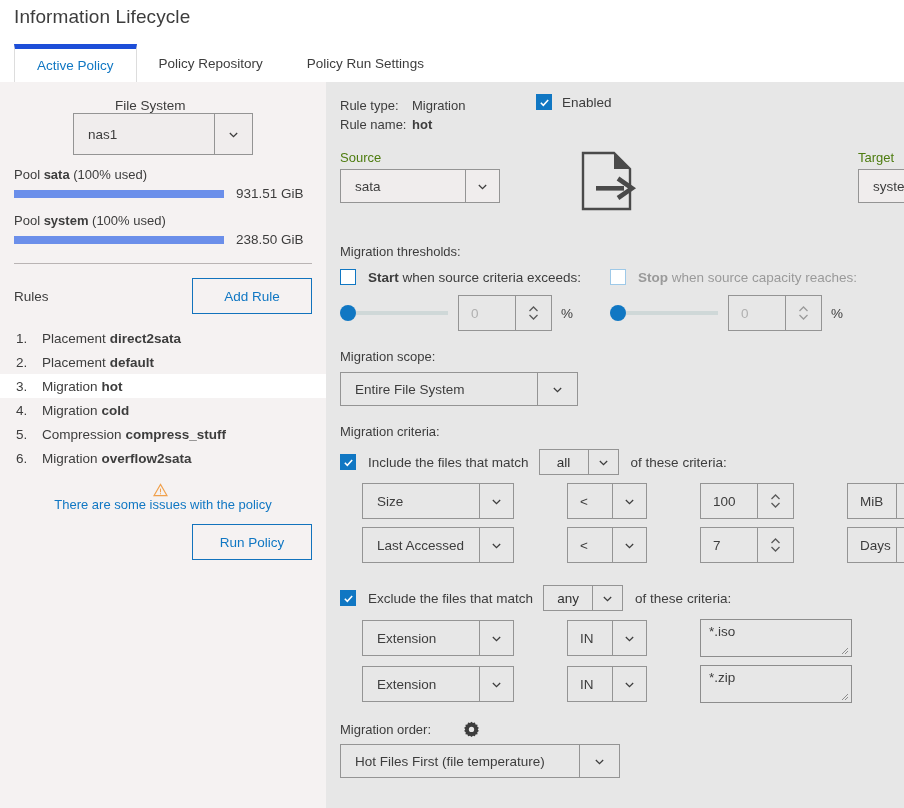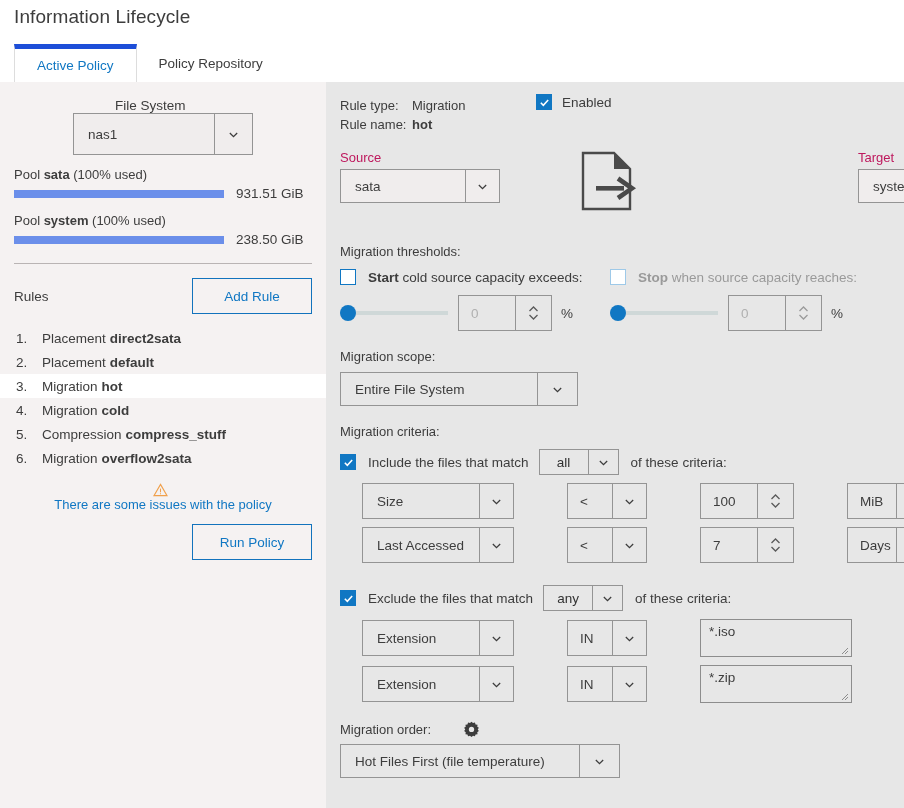--- a/index.html
+++ b/index.html
@@ -129,21 +129,21 @@
   .cbx.on { background:#1077c3; border-color:#1077c3; }
   .cbx.off-dim { border-color:#9ec9e8; }
   .cbx svg { width:11px; height:11px; }
 
   #enabled-row {
     position:absolute; left:196px; top:-2px;
     display:flex; align-items:center;
   }
   #enabled-row .lbl { margin-left:10px; font-size:13.5px; color:#3d3d3d; }
 
-  .field-label { font-size:13px; color:#be185d; margin-bottom:4px; }
+  .field-label { font-size:13px; color:#4d7c0f; margin-bottom:4px; }
 
   #src-tgt { margin-top:16px; position:relative; height:76px; }
   #source-block { position:absolute; left:0; top:0; width:160px; }
   #target-block { position:absolute; right:14px; top:0; width:160px; }
   #fileicon-block { position:absolute; left:238px; top:0; }
   #source-block .select, #target-block .select { width:160px; height:34px; }
   #source-block .select .caret, #target-block .select .caret { width:34px; }
 
   .sec-label { font-size:13px; color:#3d3d3d; margin-top:18px; }
 
@@ -226,20 +226,23 @@
 <div id="header">
   <div id="page-title">Information Lifecycle</div>
 </div>
 
 <div id="tabs">
   <div class="tab active">
     <span>Active Policy</span>
   </div>
   <div class="tab">
     <span>Policy Repository</span>
+  </div>
+  <div class="tab">
+    <span>Policy Run Settings</span>
   </div>
 </div>
 
 <div id="split">
 
   <div id="left">
 
     <div class="fs-row">
       <div class="fs-label">File System</div>
       <div class="select" style="width:180px;height:42px;">
@@ -384,21 +387,21 @@
       </div>
     </div>
 
     <div class="sec-label">Migration thresholds:</div>
 
     <div class="thresholds">
 
       <div class="thr">
         <div class="head">
           <span class="cbx"></span>
-          <span class="txt"><b>Start</b><span> cold source capacity exceeds:</span></span>
+          <span class="txt"><b>Start</b><span> when source criteria exceeds:</span></span>
         </div>
         <div class="ctrl">
           <div class="slider">
             <div class="track"></div>
             <div class="knob" style="left: 0px;"></div>
           </div>
           <div class="spin">
             <div class="val ph">0</div>
             <div class="arrows">
               <svg viewBox="0 0 13 20">

